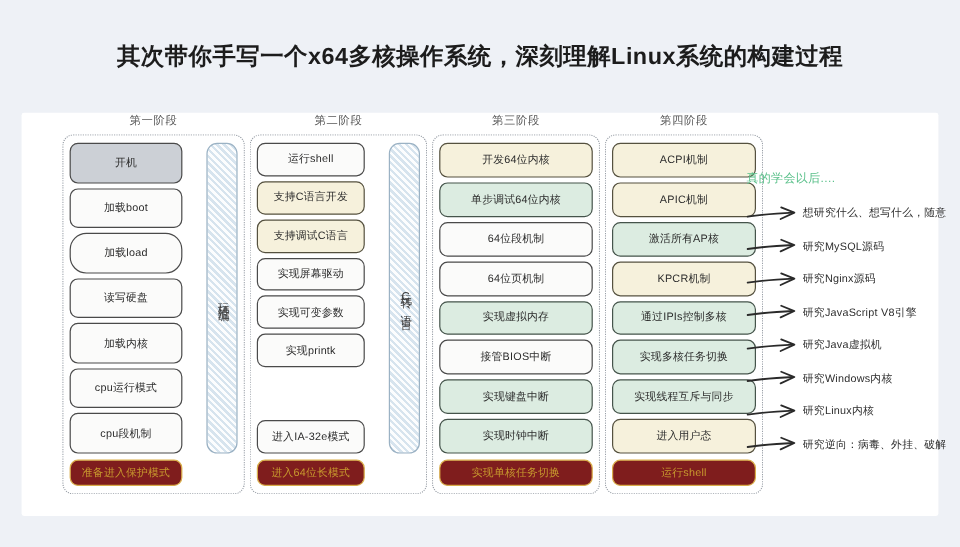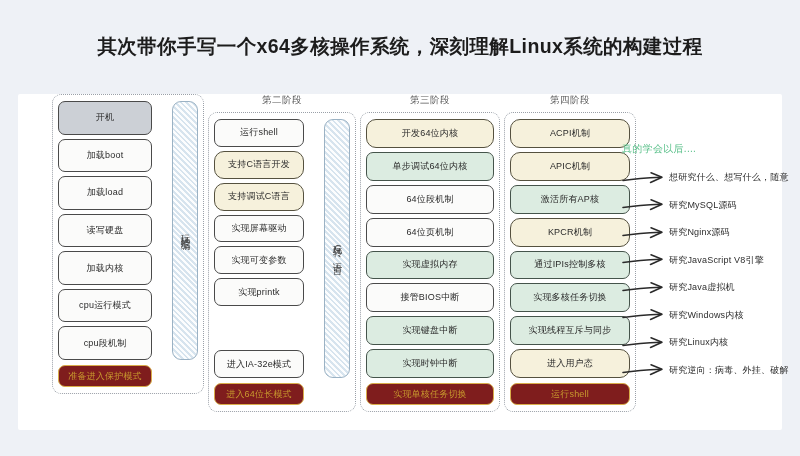--- a/index.html
+++ b/index.html
@@ -44,21 +44,21 @@
     border-radius: 7px;
     background: #ffffff;
     text-align: center;
     font-size: 9px;
     color: #2b2b2b;
     display: flex; align-items: center; justify-content: center;
     white-space: nowrap;
     letter-spacing: .2px;
   }
   .node.grey   { background: #ccd0d6; }
-  .node.cream  { background: #f6f1dc; border-color: #55513f; border-radius: 10px; }
+  .node.cream  { background: #f6f1dc; border-color: #55513f; }
   .node.mint   { background: #dcece1; border-color: #45544b; }
   .node.gold   { background: #7f1d1d; border-color: #d9ad4a; color: #c89a2e; }
   .node.plain  { background: #fbfbfa; }
 
   .band {
     width: 26px;
     border: 1.3px solid #9bb2c4;
     border-radius: 9px;
     background-color: #eaf2f8;
     background-image: repeating-linear-gradient(45deg, rgba(255,255,255,.85) 0 2px, rgba(170,195,215,.30) 2px 4px);
@@ -79,26 +79,27 @@
 </head>
 <body>
 
 <div class="page">
 
   <div class="title">其次带你手写一个x64多核操作系统，深刻理解Linux系统的构建过程</div>
 
   <div class="card">
     <div id="columns-host">
         <div class="col" style="left: 34px; width: 152px;">
+          <div class="col-head">第一阶段</div>
           <div class="col-body" style="height: 300px;">
             <div class="col-stack">
               <div style="display: flex; flex-direction: column; gap: 4px; flex: 1 1 0%;">
                 <div class="node grey" style="flex: 1 1 0%;">开机</div>
                 <div class="node plain" style="flex: 1 1 0%;">加载boot</div>
-                <div class="node plain" style="flex: 1 1 0%;">加载load</div>
+                <div class="node plain" style="flex: 1 1 0%; border-radius: 14px;">加载load</div>
                 <div class="node plain" style="flex: 1 1 0%;">读写硬盘</div>
                 <div class="node plain" style="flex: 1 1 0%;">加载内核</div>
                 <div class="node plain" style="flex: 1 1 0%;">cpu运行模式</div>
                 <div class="node plain" style="flex: 1 1 0%;">cpu段机制</div>
               </div>
               <div class="node gold" style="height: 22px; margin-top: 5px; flex: 0 0 22px;">准备进入保护模式</div>
             </div>
             <div class="band" style="margin-bottom: 27px;">玩转汇编</div>
           </div>
         </div>

